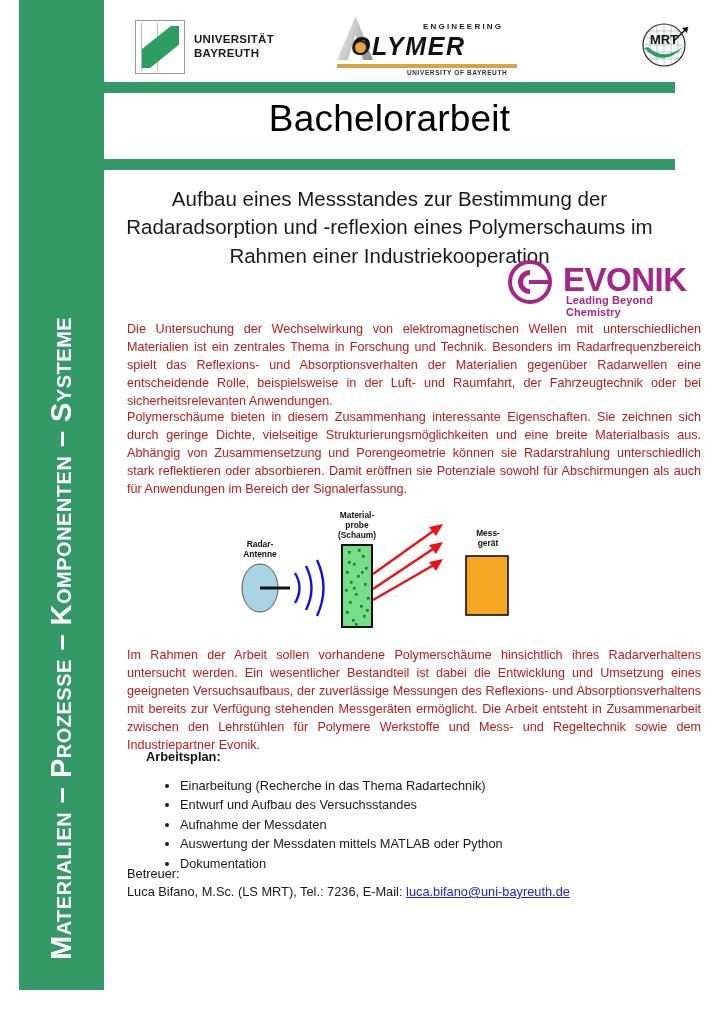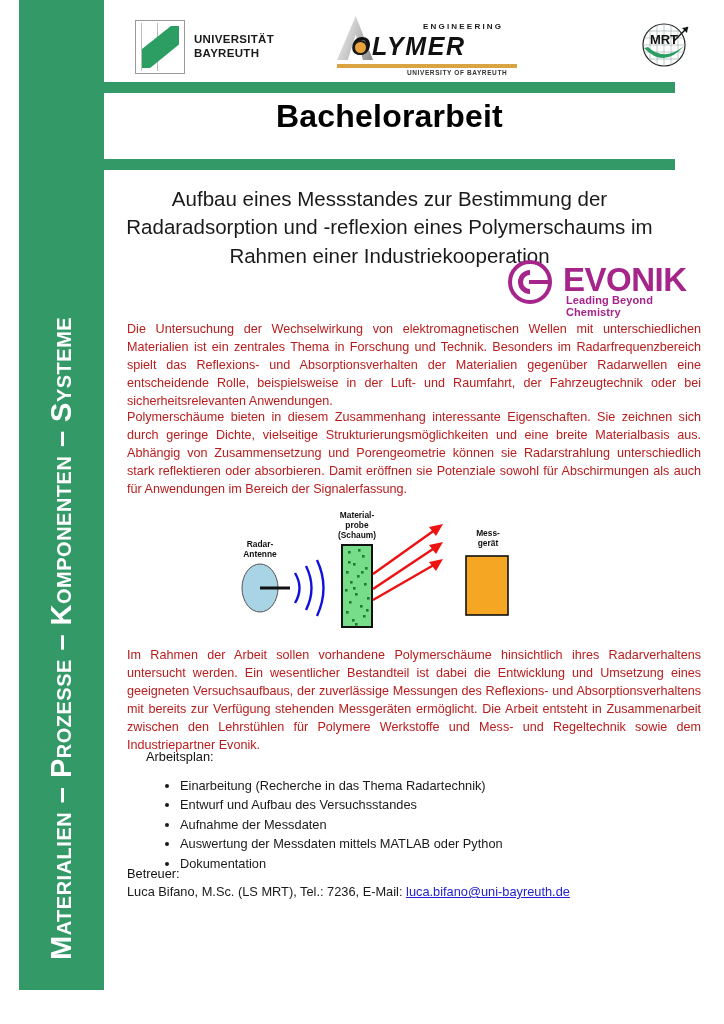--- a/index.html
+++ b/index.html
@@ -188,22 +188,22 @@
     width: 56px; height: 56px;
   }
 
   
   .title-main {
     position: absolute;
     left: 104px;
     top: 98px;
     width: 571px;
     text-align: center;
-    font-size: 32px;
-    font-weight: bold;
+    font-size: 37px;
+    font-weight: normal;
     color: #000;
     letter-spacing: 0.2px;
   }
   .title-sub {
     position: absolute;
     left: 104px;
     top: 185px;
     width: 571px;
     text-align: center;
     font-size: 20.5px;
@@ -266,21 +266,21 @@
 
   
   .plan-block {
     position: absolute;
     left: 146px;
     top: 749px;
     width: 555px;
   }
   .plan-head {
     font-size: 12.8px;
-    font-weight: normal;
+    font-weight: bold;
     color: #111;
     margin-bottom: 8px;
   }
   .plan-list {
     margin: 12px;
     padding-left: 22px;
     font-size: 12.8px;
     line-height: 1.52;
     color: #1a1a1a;
   }

